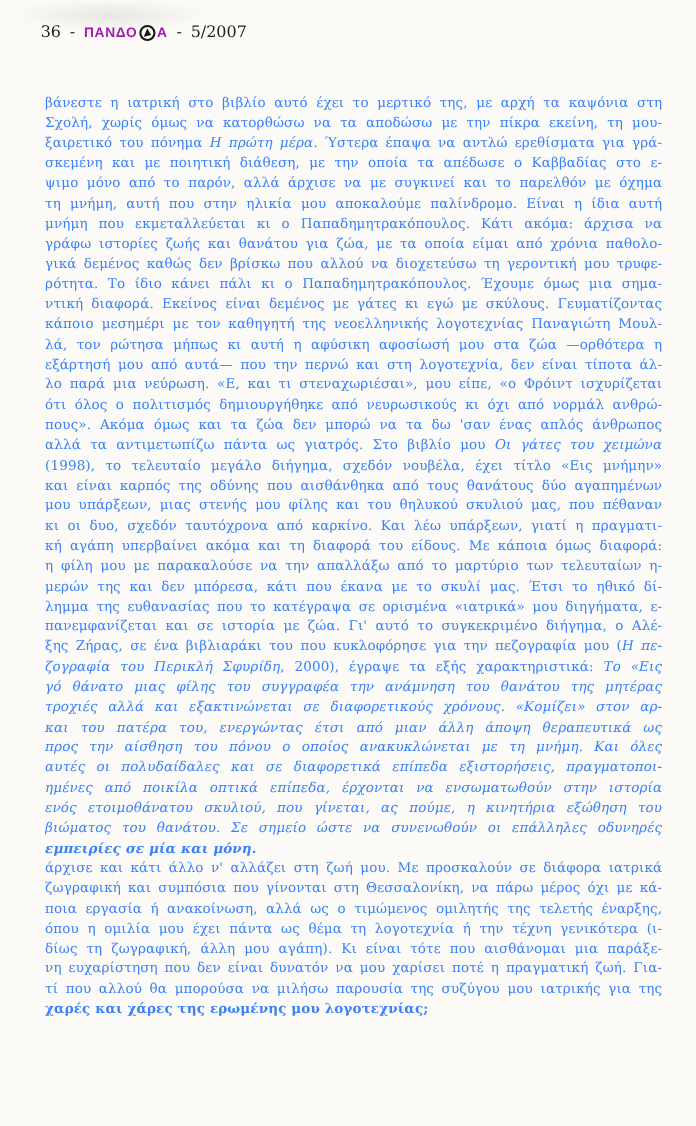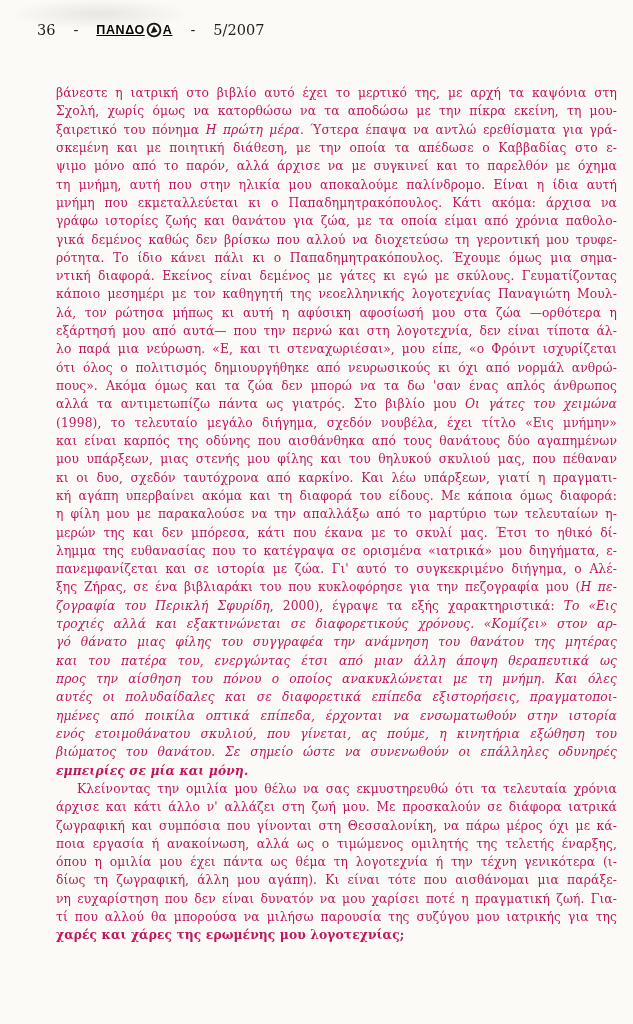--- a/index.html
+++ b/index.html
@@ -14,37 +14,36 @@
   
   body::before {
     content: "";
     position: absolute; left: 0; top: 0; width: 633px; height: 60px;
     background: radial-gradient(130px 22px at 100px 14px, rgba(60,60,55,0.10), transparent 70%);
     pointer-events: none;
   }
   .page-header {
     position: absolute; left: 37px; top: 22px;
     font-size: 14.5px; color: #1f1d1a;
-    display: flex; align-items: center; gap: 18px;
+    display: flex; align-items: center; gap: 8px;
     white-space: nowrap;
   }
   .brand {
     font-family: "Liberation Sans", sans-serif;
     font-weight: 700;
     font-size: 12.5px;
     letter-spacing: 0.6px;
     display: inline-flex; align-items: center;
-    color: #000000;
-    text-decoration: underline;
+    color: #a21caf;
   }
   .logo-svg { width: 16px; height: 16px; margin: 0 1px; display: inline-block; }
   .text-column {
-    position: absolute; left: 56px; top: 84px; width: 561px;
+    position: absolute; left: 41px; top: 84px; width: 561px;
     font-size: 12.3px;
-    color: #be185d;
+    color: #3b82f6;
   }
   .line {
     height: 18.32px;
     line-height: 18.32px;
     text-align: justify;
     text-align-last: justify;
     overflow: hidden;
     letter-spacing: 0.1px;
   }
   .line.last {
@@ -96,30 +95,29 @@
     <div class="line"><span>και είναι καρπός της οδύνης που αισθάνθηκα από τους θανάτους δύο αγαπημένων</span></div>
     <div class="line"><span>μου υπάρξεων, μιας στενής μου φίλης και του θηλυκού σκυλιού μας, που πέθαναν</span></div>
     <div class="line"><span>κι οι δυο, σχεδόν ταυτόχρονα από καρκίνο. Και λέω υπάρξεων, γιατί η πραγματι-</span></div>
     <div class="line"><span>κή αγάπη υπερβαίνει ακόμα και τη διαφορά του είδους. Με κάποια όμως διαφορά:</span></div>
     <div class="line"><span>η φίλη μου με παρακαλούσε να την απαλλάξω από το μαρτύριο των τελευταίων η-</span></div>
     <div class="line"><span>μερών της και δεν μπόρεσα, κάτι που έκανα με το σκυλί μας. Έτσι το ηθικό δί-</span></div>
     <div class="line"><span>λημμα της ευθανασίας που το κατέγραψα σε ορισμένα «ιατρικά» μου διηγήματα, ε-</span></div>
     <div class="line"><span>πανεμφανίζεται και σε ιστορία με ζώα. Γι' αυτό το συγκεκριμένο διήγημα, ο Αλέ-</span></div>
     <div class="line"><span>ξης Ζήρας, σε ένα βιβλιαράκι του που κυκλοφόρησε για την πεζογραφία μου (</span><span class="it">Η πε-</span></div>
     <div class="line"><span class="it">ζογραφία του Περικλή Σφυρίδη</span><span>, 2000), έγραψε τα εξής χαρακτηριστικά: </span><span class="it">Το «Εις</span></div>
+    <div class="line"><span class="it">γό θάνατο μιας φίλης του συγγραφέα την ανάμνηση του θανάτου της μητέρας</span></div>
     <div class="line"><span class="it">τροχιές αλλά και εξακτινώνεται σε διαφορετικούς χρόνους. «Κομίζει» στον αρ-</span></div>
-    <div class="line"><span class="it">γό θάνατο μιας φίλης του συγγραφέα την ανάμνηση του θανάτου της μητέρας</span></div>
     <div class="line"><span class="it">και του πατέρα του, ενεργώντας έτσι από μιαν άλλη άποψη θεραπευτικά ως</span></div>
     <div class="line"><span class="it">προς την αίσθηση του πόνου ο οποίος ανακυκλώνεται με τη μνήμη. Και όλες</span></div>
     <div class="line"><span class="it">αυτές οι πολυδαίδαλες και σε διαφορετικά επίπεδα εξιστορήσεις, πραγματοποι-</span></div>
     <div class="line"><span class="it">ημένες από ποικίλα οπτικά επίπεδα, έρχονται να ενσωματωθούν στην ιστορία</span></div>
     <div class="line"><span class="it">ενός ετοιμοθάνατου σκυλιού, που γίνεται, ας πούμε, η κινητήρια εξώθηση του</span></div>
     <div class="line"><span class="it">βιώματος του θανάτου. Σε σημείο ώστε να συνενωθούν οι επάλληλες οδυνηρές</span></div>
     <div class="line last"><span class="it">εμπειρίες σε μία και μόνη.</span></div>
-    <div class="line indent"><span>Κλείνοντας την ομιλία μου θέλω να σας εκμυστηρευθώ ότι τα τελευταία χρόνια</span></div>
     <div class="line"><span>άρχισε και κάτι άλλο ν' αλλάζει στη ζωή μου. Με προσκαλούν σε διάφορα ιατρικά</span></div>
     <div class="line"><span>ζωγραφική και συμπόσια που γίνονται στη Θεσσαλονίκη, να πάρω μέρος όχι με κά-</span></div>
     <div class="line"><span>ποια εργασία ή ανακοίνωση, αλλά ως ο τιμώμενος ομιλητής της τελετής έναρξης,</span></div>
     <div class="line"><span>όπου η ομιλία μου έχει πάντα ως θέμα τη λογοτεχνία ή την τέχνη γενικότερα (ι-</span></div>
     <div class="line"><span>δίως τη ζωγραφική, άλλη μου αγάπη). Κι είναι τότε που αισθάνομαι μια παράξε-</span></div>
     <div class="line"><span>νη ευχαρίστηση που δεν είναι δυνατόν να μου χαρίσει ποτέ η πραγματική ζωή. Για-</span></div>
     <div class="line"><span>τί που αλλού θα μπορούσα να μιλήσω παρουσία της συζύγου μου ιατρικής για της</span></div>
     <div class="line last"><span>χαρές και χάρες της ερωμένης μου λογοτεχνίας;</span></div>
   </main>
 

